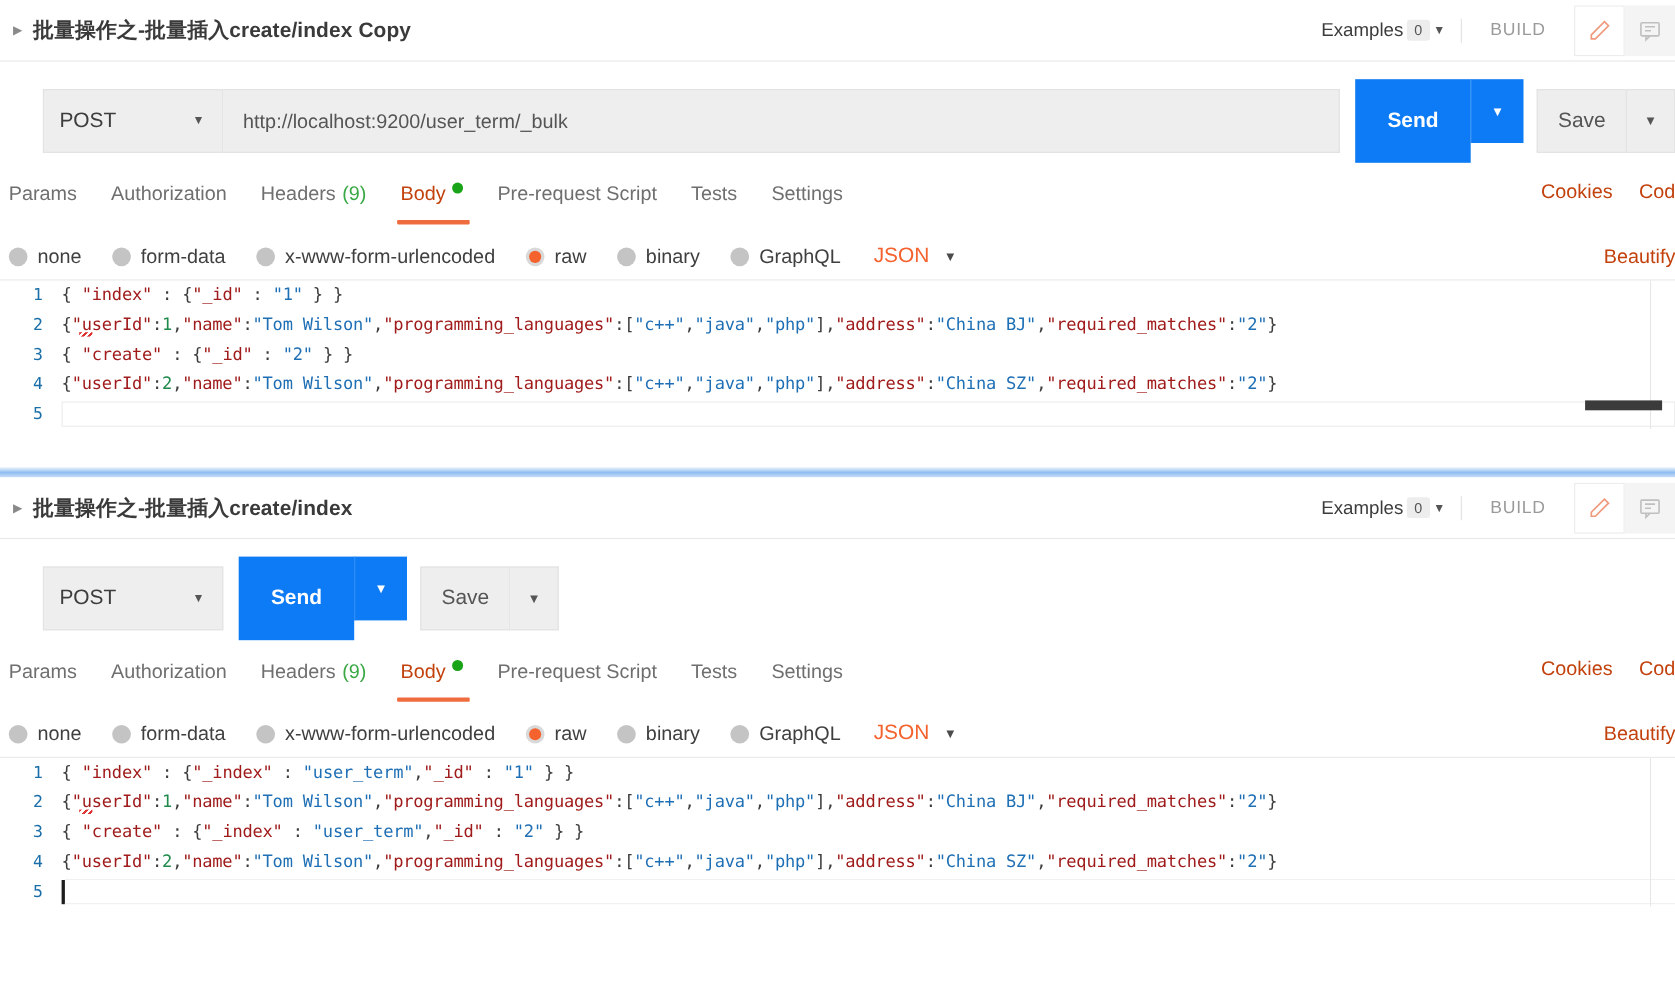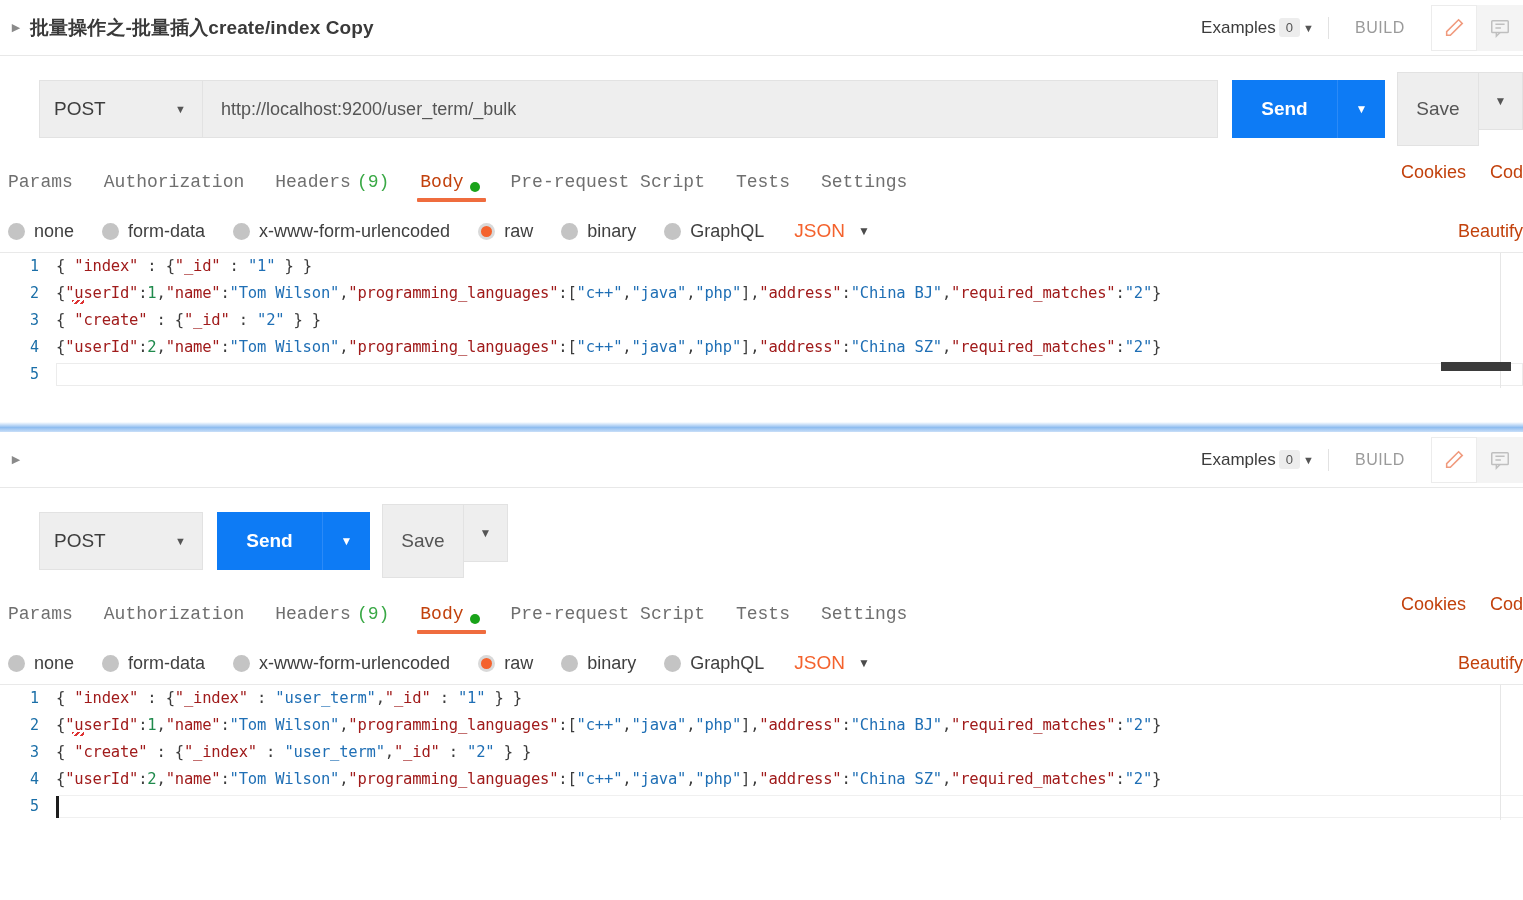--- a/index.html
+++ b/index.html
@@ -60,45 +60,44 @@
   .method-label { font-size: 19px; color: #3d3d3d; }
   .url-box {
     flex: 1; height: 58px; background: #eeeeee; border: 1px solid #e2e2e2;
     border-left: none; display: flex; align-items: center; padding-left: 18px;
     min-width: 0;
   }
   .url-text { font-size: 18px; color: #555; white-space: nowrap; overflow: hidden; }
   .send-wrap { display: flex; flex: none; margin-left: 14px; }
   .send-btn {
     background: #0d7bf5; color: #fff; font-size: 19px; font-weight: bold;
-    width: 105px; height: 58px; display: flex; align-items: center; justify-content: center;
+    width: 105px; height: 76px; display: flex; align-items: center; justify-content: center;
   }
   .send-caret {
     background: #0d7bf5; width: 48px; height: 58px;
     display: flex; align-items: center; justify-content: center;
     border-left: 1px solid #2b8af7; color: #fff; font-size: 12px;
   }
   .save-wrap { display: flex; flex: none; margin-left: 12px; }
   .save-btn {
     background: #eeeeee; border: 1px solid #e2e2e2; color: #555; font-size: 19px;
-    width: 82px; height: 74px; display: flex; align-items: center; justify-content: center;
+    width: 82px; height: 58px; display: flex; align-items: center; justify-content: center;
   }
   .save-caret {
     background: #eeeeee; border: 1px solid #e2e2e2; border-left: none;
     width: 44px; height: 58px; display: flex; align-items: center; justify-content: center;
     color: #555; font-size: 12px;
   }
 
   
   .tabs-row { display: flex; align-items: flex-start; padding-left: 8px; height: 44px; }
   .tab {
     font-size: 18px; color: #6f6f6f; padding: 2px 17px 0 0; margin-right: 14px;
-    position: relative; display: flex; align-items: flex-end; gap: 6px; height: 30px;
+    position: relative; display: flex; align-items: flex-start; gap: 6px; height: 30px;
     white-space: nowrap;
-    font-family: Liberation Mono, monospace;
   }
   .tab.active { color: #c2410c; }
   .tab.active::after {
     content: ""; position: absolute; left: -3px; right: 11px; bottom: -10px;
     height: 4px; background: #ef6c3e; border-radius: 1px;
   }
   .hdr-count { color: #39a845; font-size: 18px; }
   .green-dot { width: 10px; height: 10px; border-radius: 50%; background: #19a319; display: inline-block; }
   .tabs-right { margin-left: auto; display: flex; gap: 24px; padding-right: 0; }
   .orange-link { color: #c2410c; font-size: 18px; white-space: nowrap; }
@@ -292,20 +291,21 @@
         </div>
         <div class="vrule" style="right: 22px;"></div>
         <div class="hscroll" style="top: 109px;"></div>
       </div>
     </div>
     <div class="panel-gap"></div>
     <div class="blue-divider"></div>
     <div class="panel">
       <div class="req-head">
         <span class="caret-right">▶</span>
+        <span class="req-title">批量操作之-批量插入create/index</span>
         <div class="head-right">
           <div class="examples-wrap">
             <span class="examples-label">Examples</span>
             <span class="examples-count">0</span>
             <span class="caret-down">▼</span>
           </div>
           <div class="vdiv"></div>
           <span class="build-label">BUILD</span>
           <div class="icon-btn framed">
             <svg width="22" height="22" viewBox="0 0 24 24" fill="none" stroke="#f09a7d" stroke-width="1.7">

